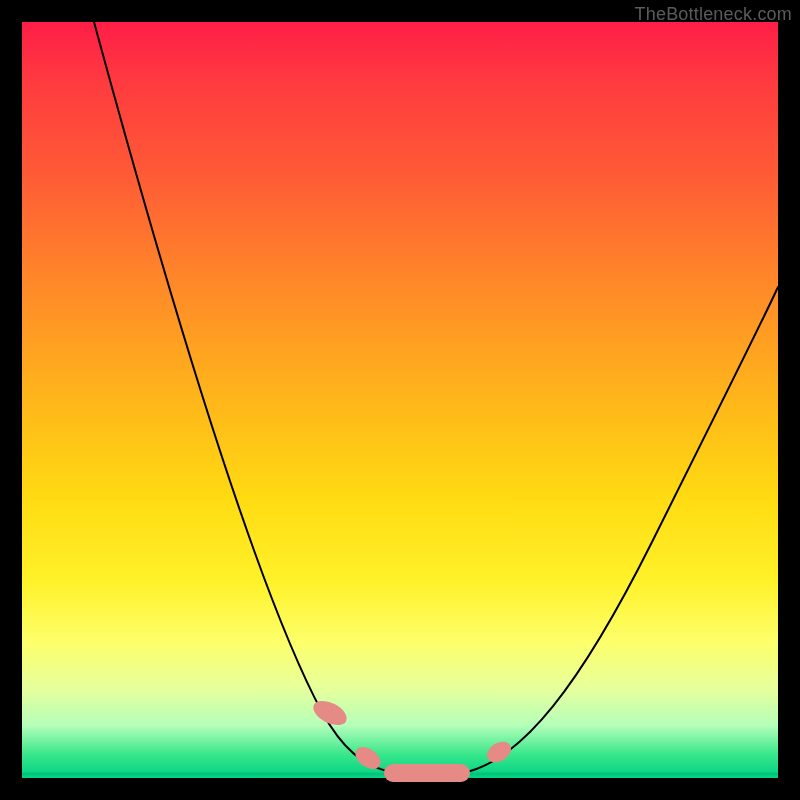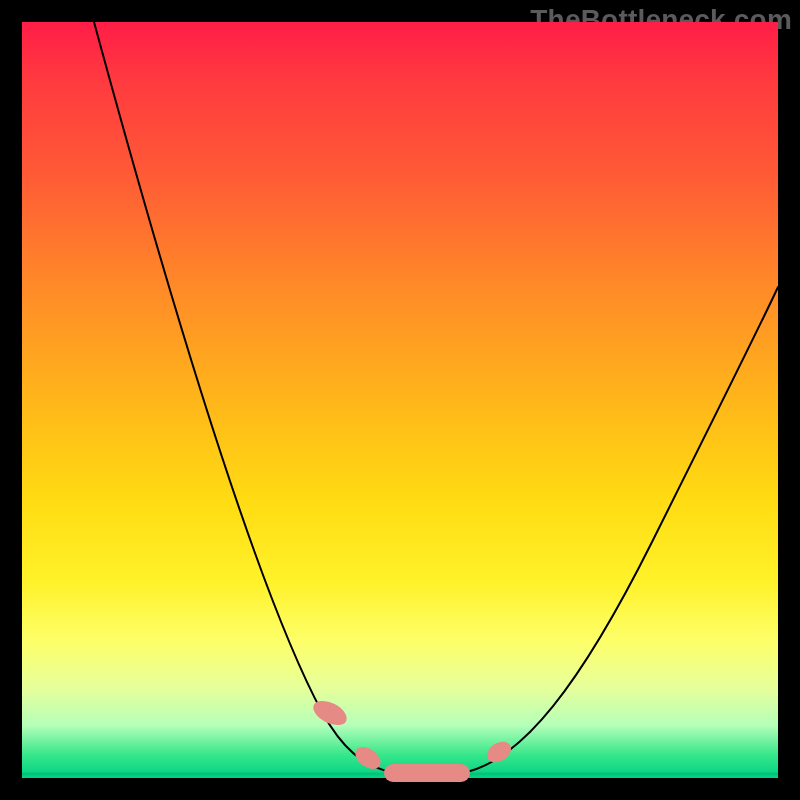--- a/index.html
+++ b/index.html
@@ -40,22 +40,22 @@
       #b6ffba 93%,
       #35e68a 97%,
       #00d184 100%
     );
   }
   .watermark {
     position: absolute;
     top: 4px;
     right: 8px;
     color: #5b5b5b;
-    font-size: 28px;
-    font-weight: 700;
+    font-size: 18px;
+    font-weight: 400;
     letter-spacing: 0.2px;
     user-select: none;
   }
   svg.curves {
     position: absolute;
     left: 0;
     top: 0;
     width: 756px;
     height: 756px;
     overflow: visible;

